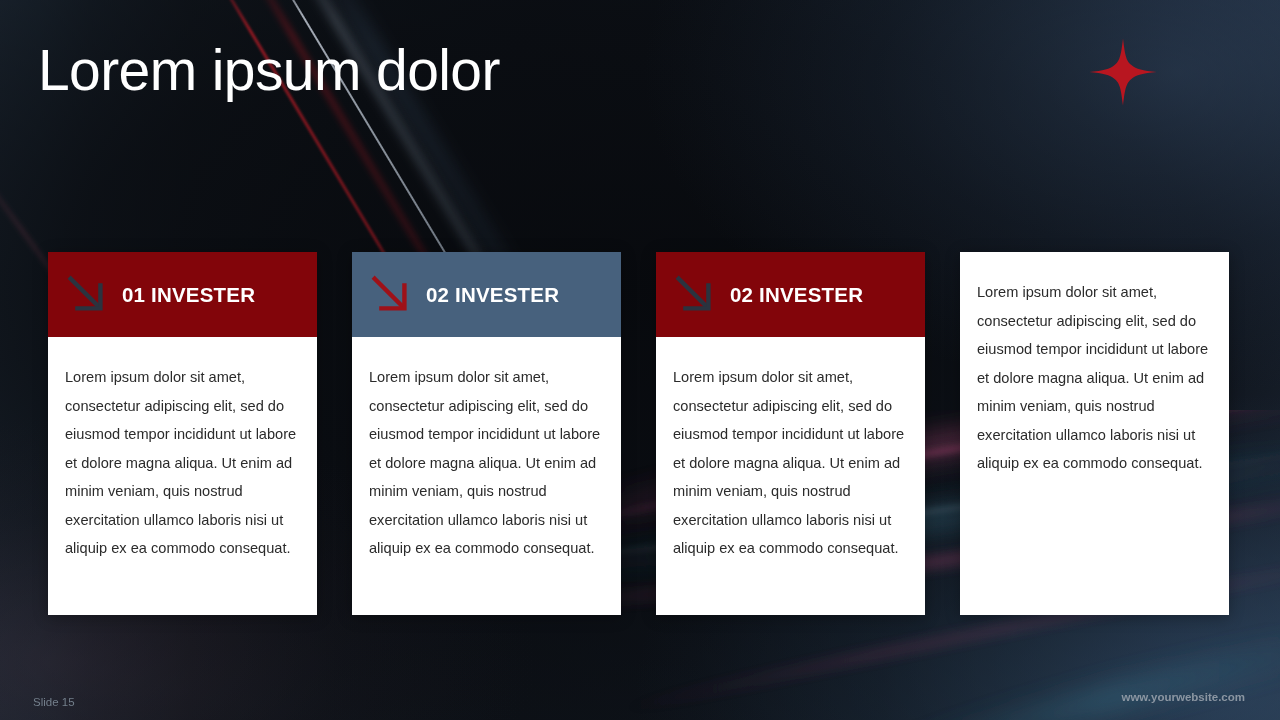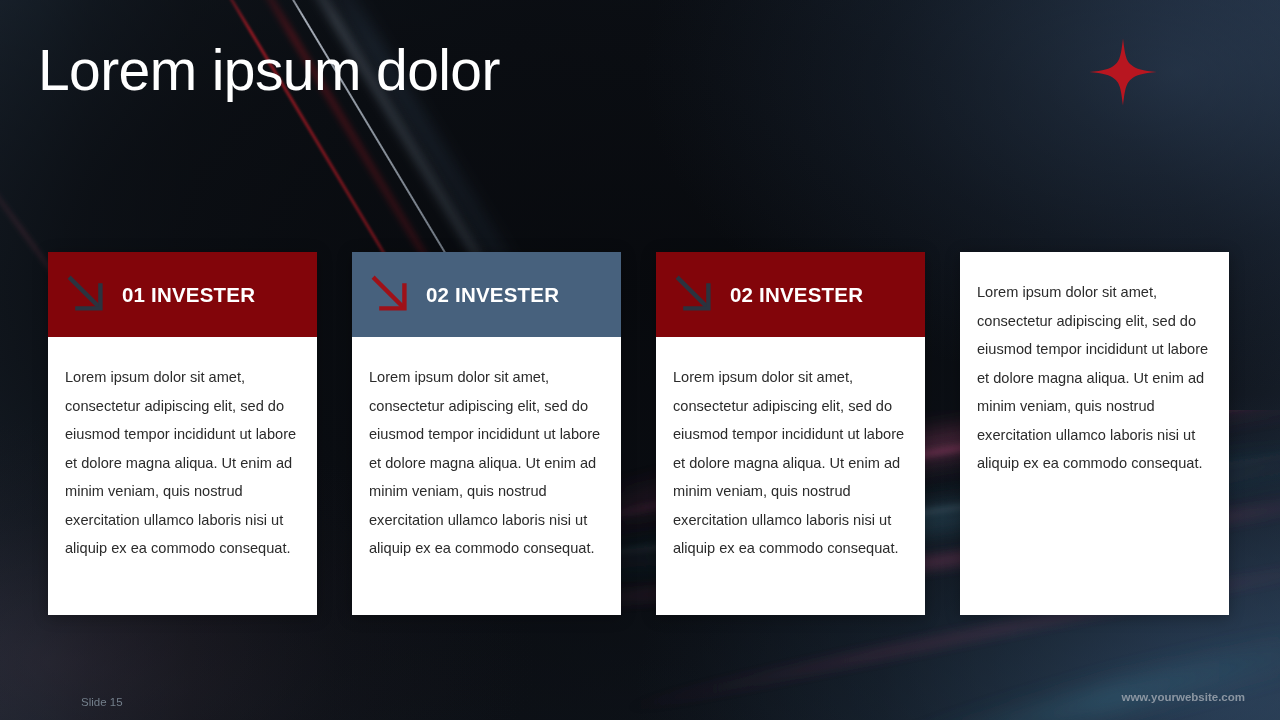--- a/index.html
+++ b/index.html
@@ -116,21 +116,21 @@
   .card-body {
     flex:1 1 auto;
     padding:26px 20px 4px 17px;
     font-size:14.6px; line-height:28.5px;
     color:#2b2b2b;
   }
 
   
   .footer-left {
     position:absolute; left:33px; top:696px;
-    font-size:11.5px; color:#737f8b;margin-left:48px;
+    font-size:11.5px; color:#737f8b;
   }
   .footer-right {
     position:absolute; right:35px; top:691px;
     font-size:11.5px; color:#8b96a2;font-weight:bold;
   }
 </style>
 </head>
 <body>
 
 <div class="slide">

